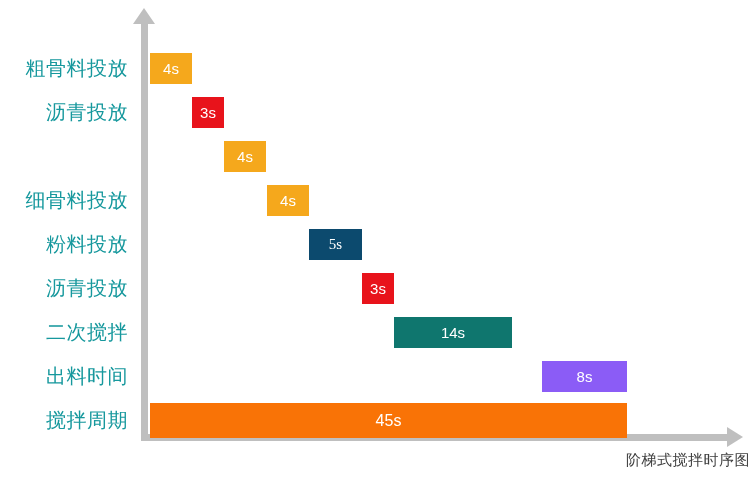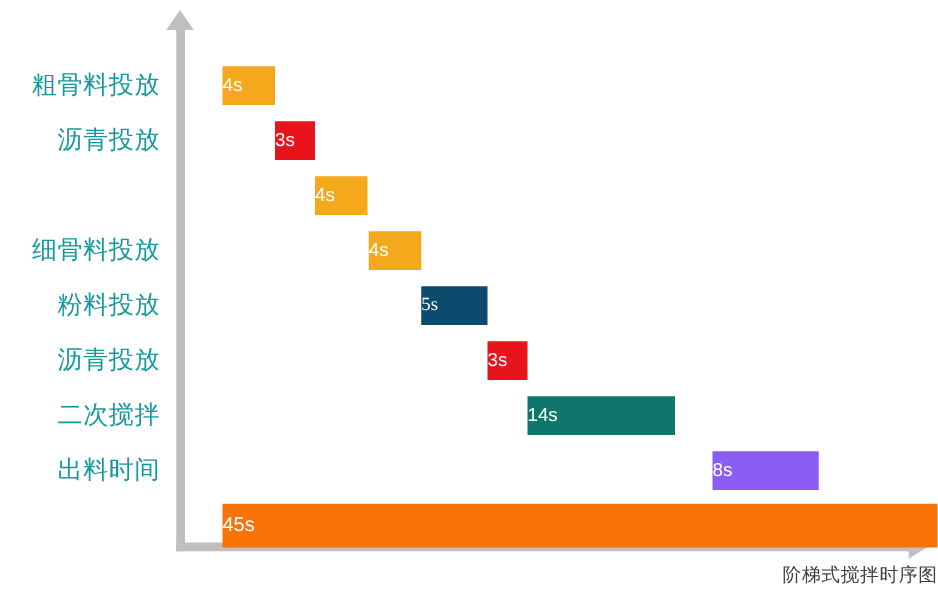--- a/index.html
+++ b/index.html
@@ -79,22 +79,22 @@
     white-space: nowrap;
   }
   .bar {
     position: absolute;
     top: 4px;
     height: 31px;
     box-sizing: border-box;
     color: #ffffff;
     font-size: 15px;
     line-height: 31px;
+    text-align: center;
     white-space: nowrap;
-    margin-left: 28px;
   }
   .bar.tall {
     top: 2px;
     height: 35px;
     line-height: 35px;
     font-size: 16px;
   }
   
   .caption {
     position: absolute;
@@ -143,18 +143,19 @@
       </div>
       <div class="row" style="top: 313px;">
         <div class="row-label">二次搅拌</div>
         <div class="bar" style="left: 394px; width: 118px; background: #0f766e;">14s</div>
       </div>
       <div class="row" style="top: 357px;">
         <div class="row-label">出料时间</div>
         <div class="bar" style="left: 542px; width: 85px; background: #8b5cf6;">8s</div>
       </div>
       <div class="row" style="top: 401px;">
-        <div class="bar tall" style="left: 150px; width: 573px; background: rgb(249, 115, 6);">45s</div>
+        <div class="row-label">搅拌周期</div>
+        <div class="bar tall" style="left: 150px; width: 477px; background: rgb(249, 115, 6);">45s</div>
       </div>
     </div>
 
   <div class="caption">阶梯式搅拌时序图</div>
 </div>
 
 </body></html>

